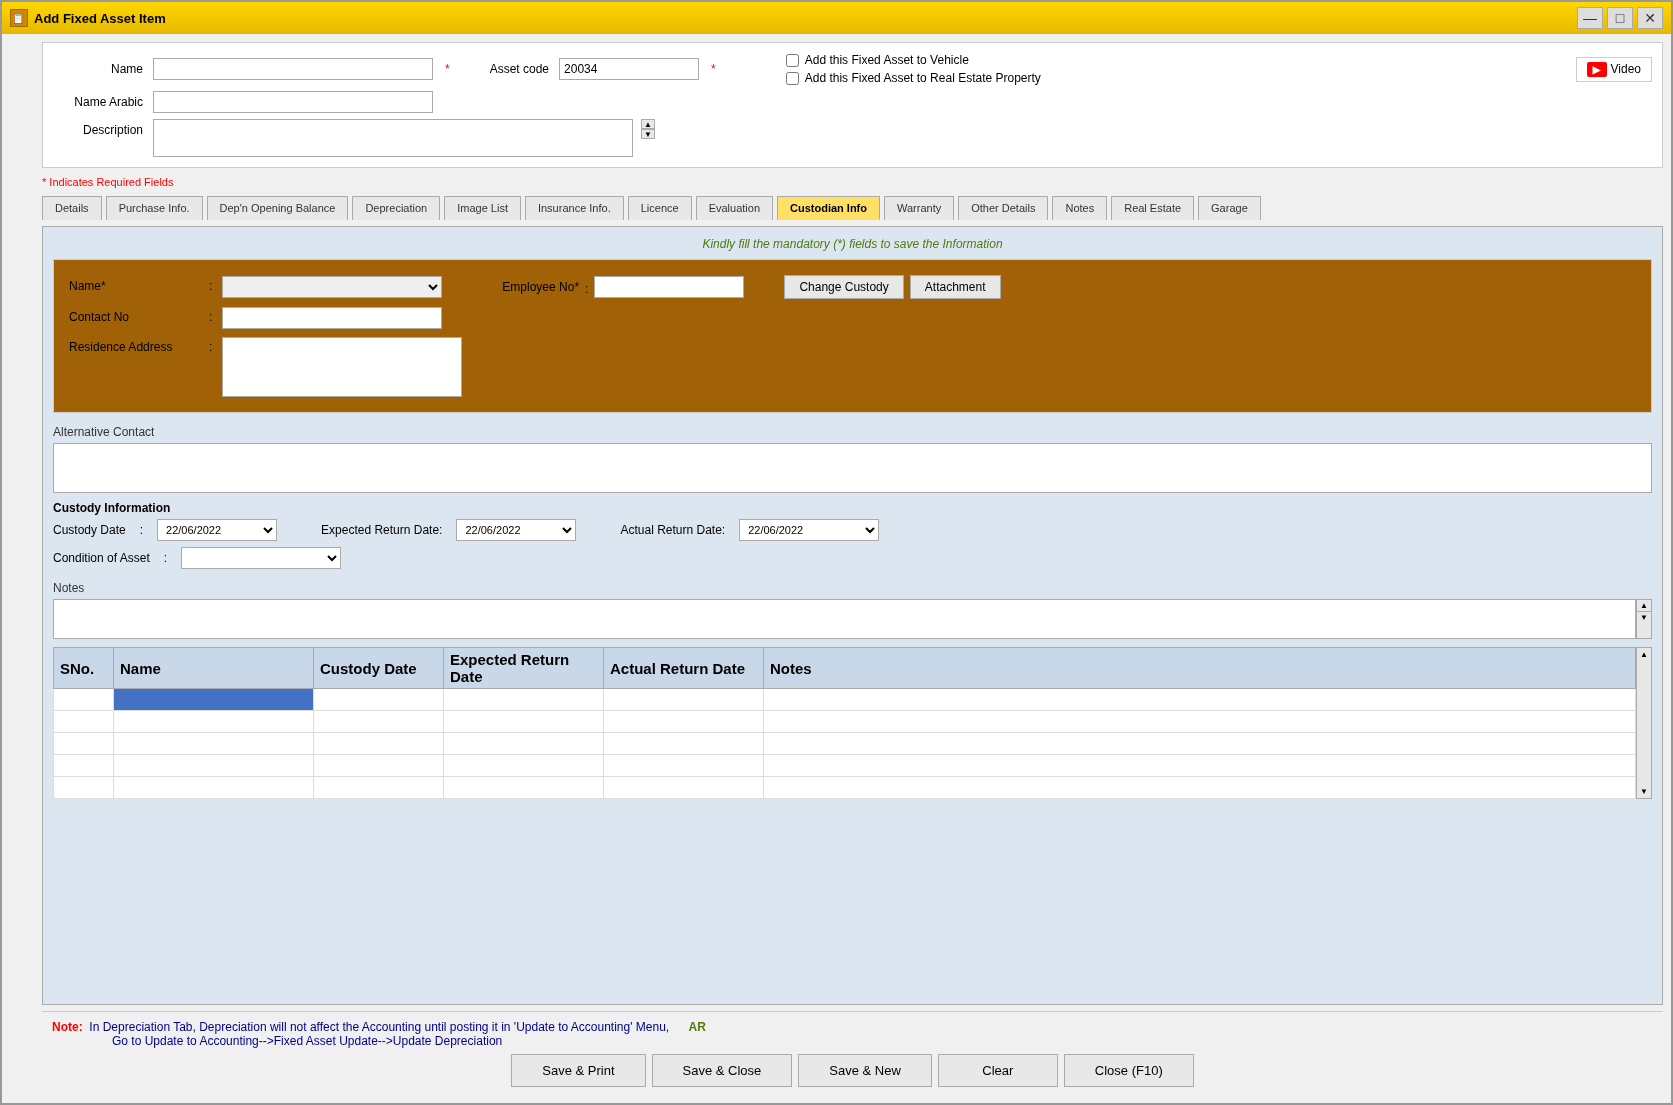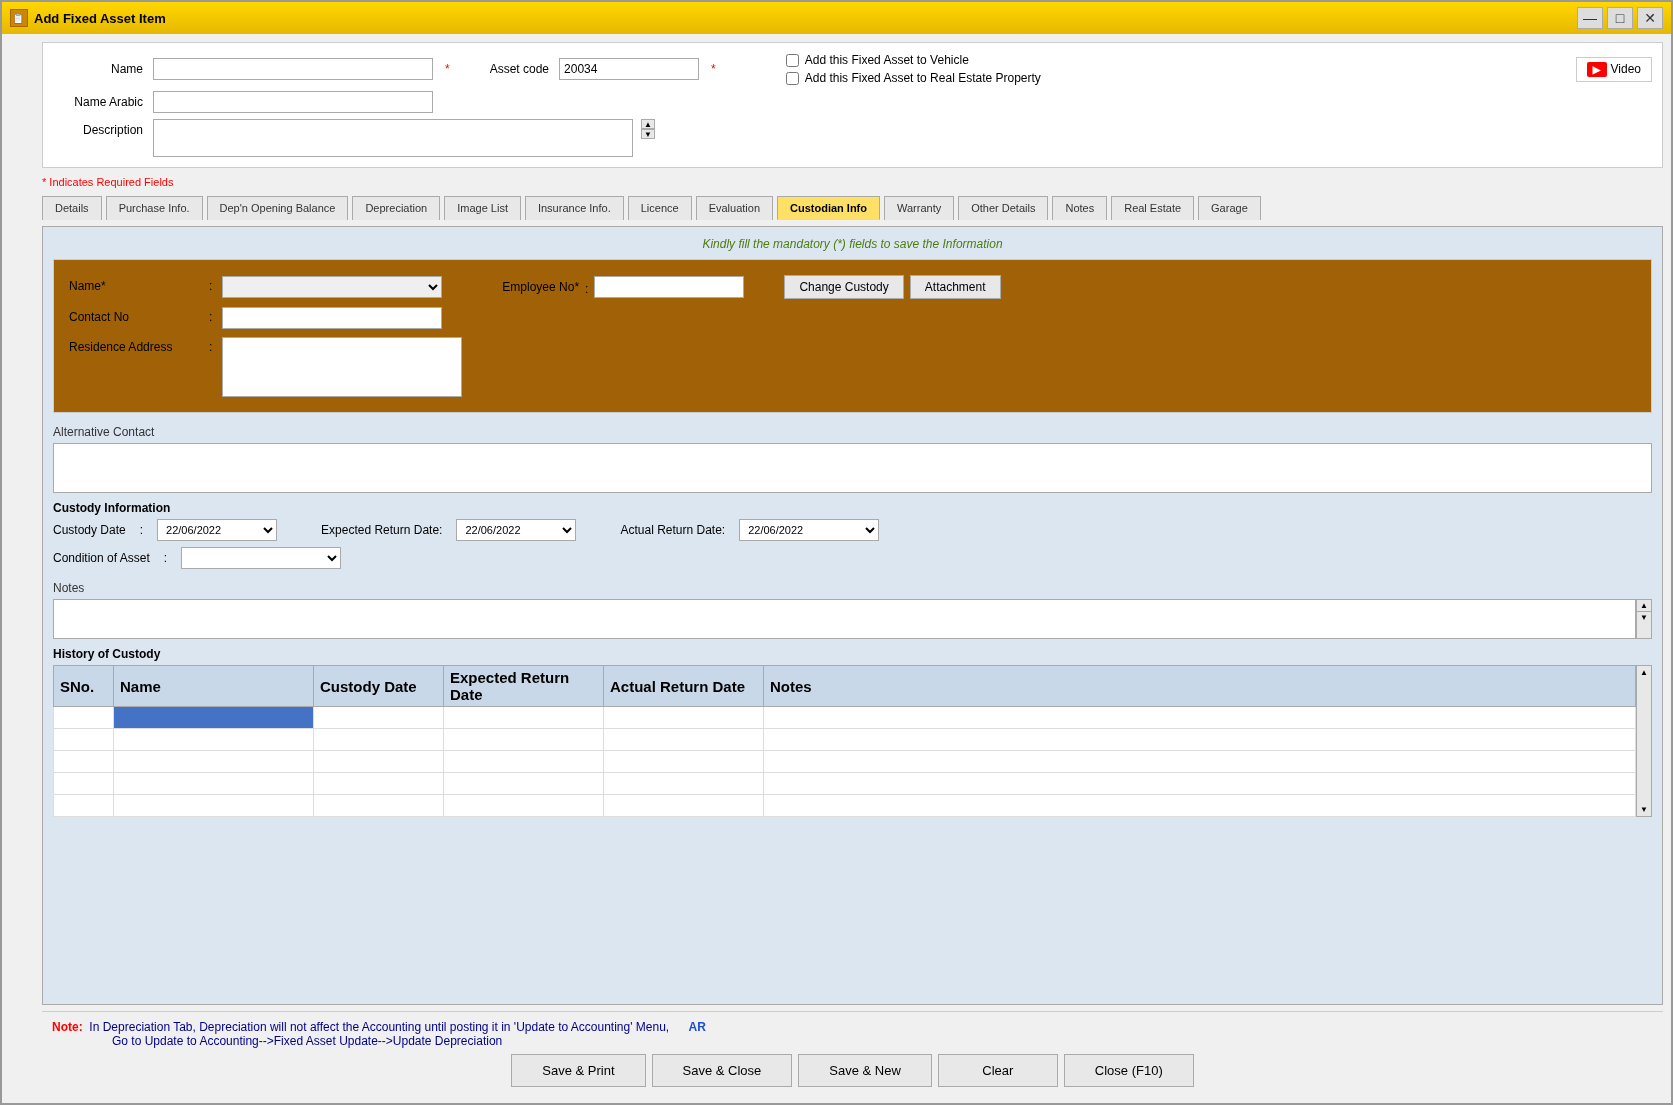--- a/index.html
+++ b/index.html
@@ -52,21 +52,21 @@
     .history-section { flex: 1; }
     .history-title { font-size: 12px; font-weight: bold; margin-bottom: 4px; }
     .history-table { width: 100%; border-collapse: collapse; background: white; }
     .history-table th { background: #c8d8e8; border: 1px solid #aaa; padding: 3px 6px; font-size: 15px; text-align: left; }
     .history-table td { border: 1px solid #ddd; padding: 3px 6px; font-size: 11px; height: 22px; }
     .history-table .highlighted { background: #4472c4; color: white; }
     .bottom-section { background: #f0f0f0; padding: 8px 10px; display: flex; flex-direction: column; gap: 6px; border-top: 1px solid #ccc; }
     .note-text { font-size: 12px; color: #000; }
     .note-text .note-label { color: red; font-weight: bold; }
     .note-text .note-body { color: #00008b; }
-    .note-text .note-link { color: #1d4ed8; font-weight: bold; cursor: pointer; }
+    .note-text .note-link { color: #4d7c0f; font-weight: bold; cursor: pointer; }
     .bottom-buttons { display: flex; justify-content: center; gap: 6px; }
     .bottom-btn { padding: 8px 30px; border: 1px solid #aaa; background: #e8e8e8; cursor: pointer; font-size: 13px; min-width: 120px; }
     .description-row { display: flex; align-items: flex-start; gap: 10px; }
     .desc-arrows { display: flex; flex-direction: column; margin-left: -2px; }
     .desc-arrow { font-size: 8px; cursor: pointer; background: #e8e8e8; border: 1px solid #aaa; width: 14px; height: 10px; display: flex; align-items: center; justify-content: center; }
     .custody-date-select { width: 120px; }
     .panel-inner { display: flex; flex-direction: column; gap: 8px; }
   </style>
 </head>
 <body>
@@ -218,21 +218,20 @@
           <div style="position:relative; display:flex; align-items:stretch;">
             <textarea class="notes-textarea" style="flex: 1 1 0%; height: 40px;"></textarea>
             <div style="display:flex; flex-direction:column; border:1px solid #aaa; background:#e8e8e8;">
               <div style="font-size:8px; padding:1px 3px; cursor:pointer; border-bottom:1px solid #aaa;">▲</div>
               <div style="font-size:8px; padding:1px 3px; cursor:pointer;">▼</div>
             </div>
           </div>
         </div>
 
         <div class="history-section">
-          <div class="history-title">History of Custody</div>
           <div style="display:flex; gap:0;">
             <div style="flex:1; overflow:hidden;">
               <table class="history-table">
                 <thead>
                   <tr>
                     <th style="width:60px;">SNo.</th>
                     <th style="width:200px;">Name</th>
                     <th style="width:130px;">Custody Date</th>
                     <th style="width:160px;">Expected Return Date</th>
                     <th style="width:160px;">Actual Return Date</th>

